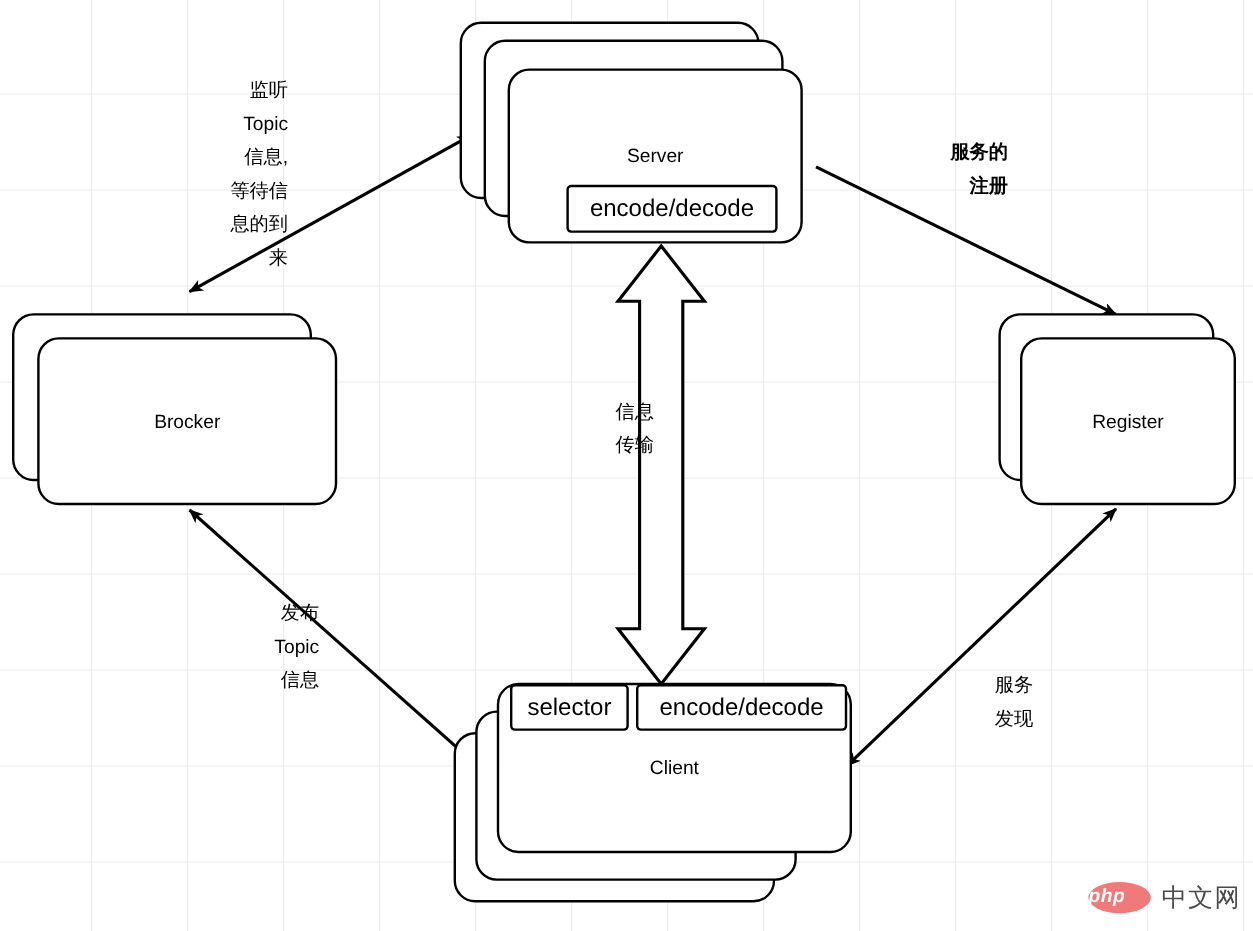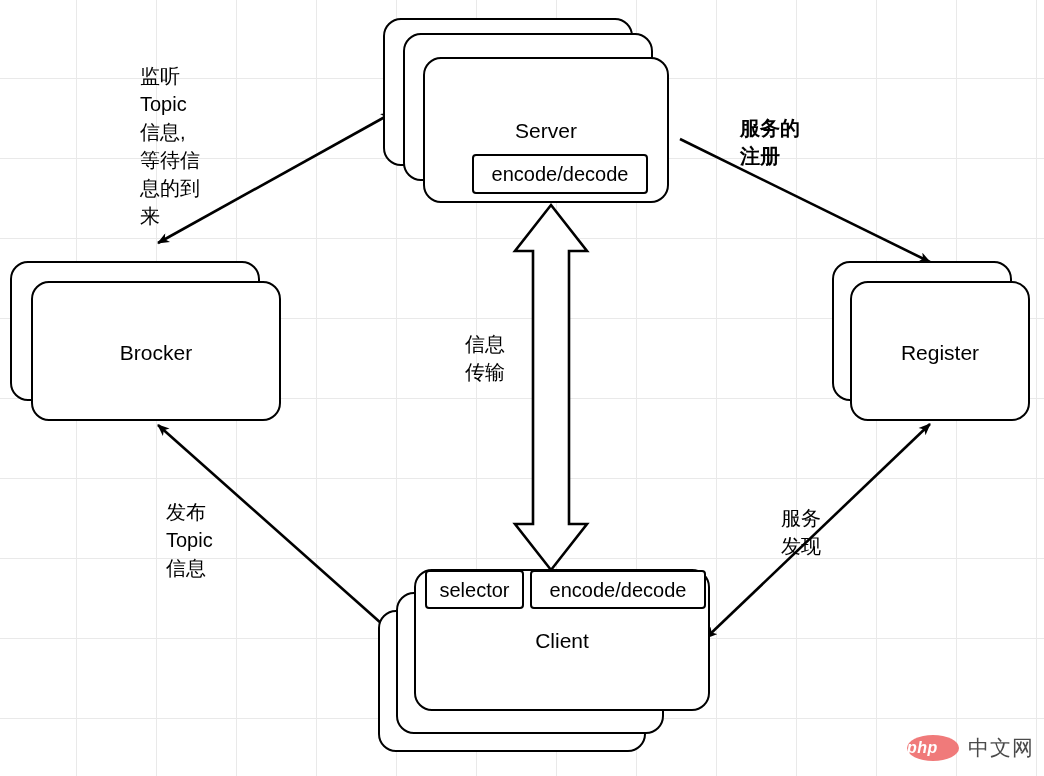--- a/index.html
+++ b/index.html
@@ -28,21 +28,21 @@
     background:#ffffff;
     border:2.6px solid #000000;
     border-radius:18px;
     box-sizing:border-box;
   }
   .node-label{
     position:absolute;
     left:0;right:0;
     text-align:center;
     color:#000000;
-    font-size:21px;
+    font-size:16px;
     line-height:24px;
     white-space:nowrap;
   }
   .sub-box{
     position:absolute;
     background:#ffffff;
     border:2.4px solid #000000;
     border-radius:4px;
     box-sizing:border-box;
     display:flex;
@@ -51,23 +51,23 @@
     font-size:20px;
     line-height:20px;
     color:#000;
     white-space:nowrap;
   }
 
   
   .edge-label{
     position:absolute;
     color:#000000;
-    font-size:20px;
+    font-size:16px;
     line-height:28px;
-    text-align:left;
+    text-align:right;
     white-space:pre-line;
   }
 
   
   #watermark{
     position:absolute;
     right:10px;bottom:14px;
     display:flex;align-items:center;gap:9px;
     opacity:.92;
   }
@@ -157,21 +157,21 @@
 息的到
 来</div>
 
   <div class="edge-label" style="left:740px;top:114px;width:100px;font-weight:bold;">服务的
 注册</div>
 
   <div class="edge-label" style="left:166px;top:498px;width:100px;">发布
 Topic
 信息</div>
 
-  <div class="edge-label" style="left:781px;top:504px;width:80px;">服务
+  <div class="edge-label" style="left:781px;top:558px;width:80px;">服务
 发现</div>
 
   <div class="edge-label" style="left:465px;top:330px;width:80px;">信息
 传输</div>
 
   <div id="watermark">
     <div class="php-oval">
       <span>php</span>
     </div>
     <div class="wm-text">中文网</div>

